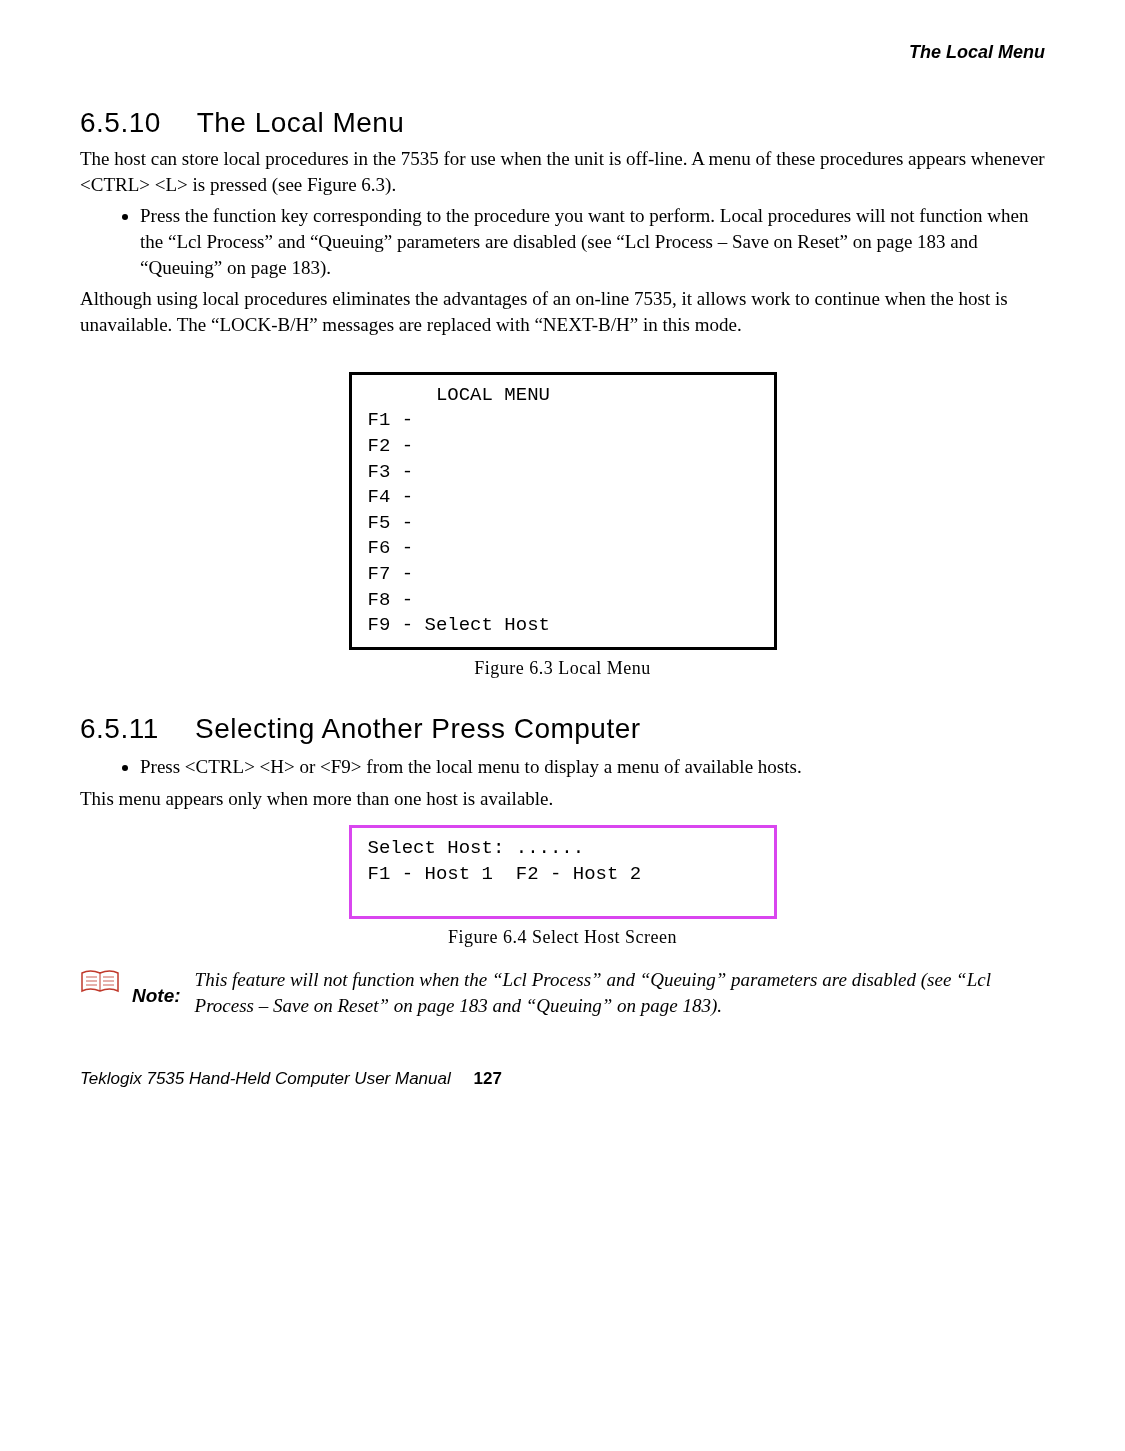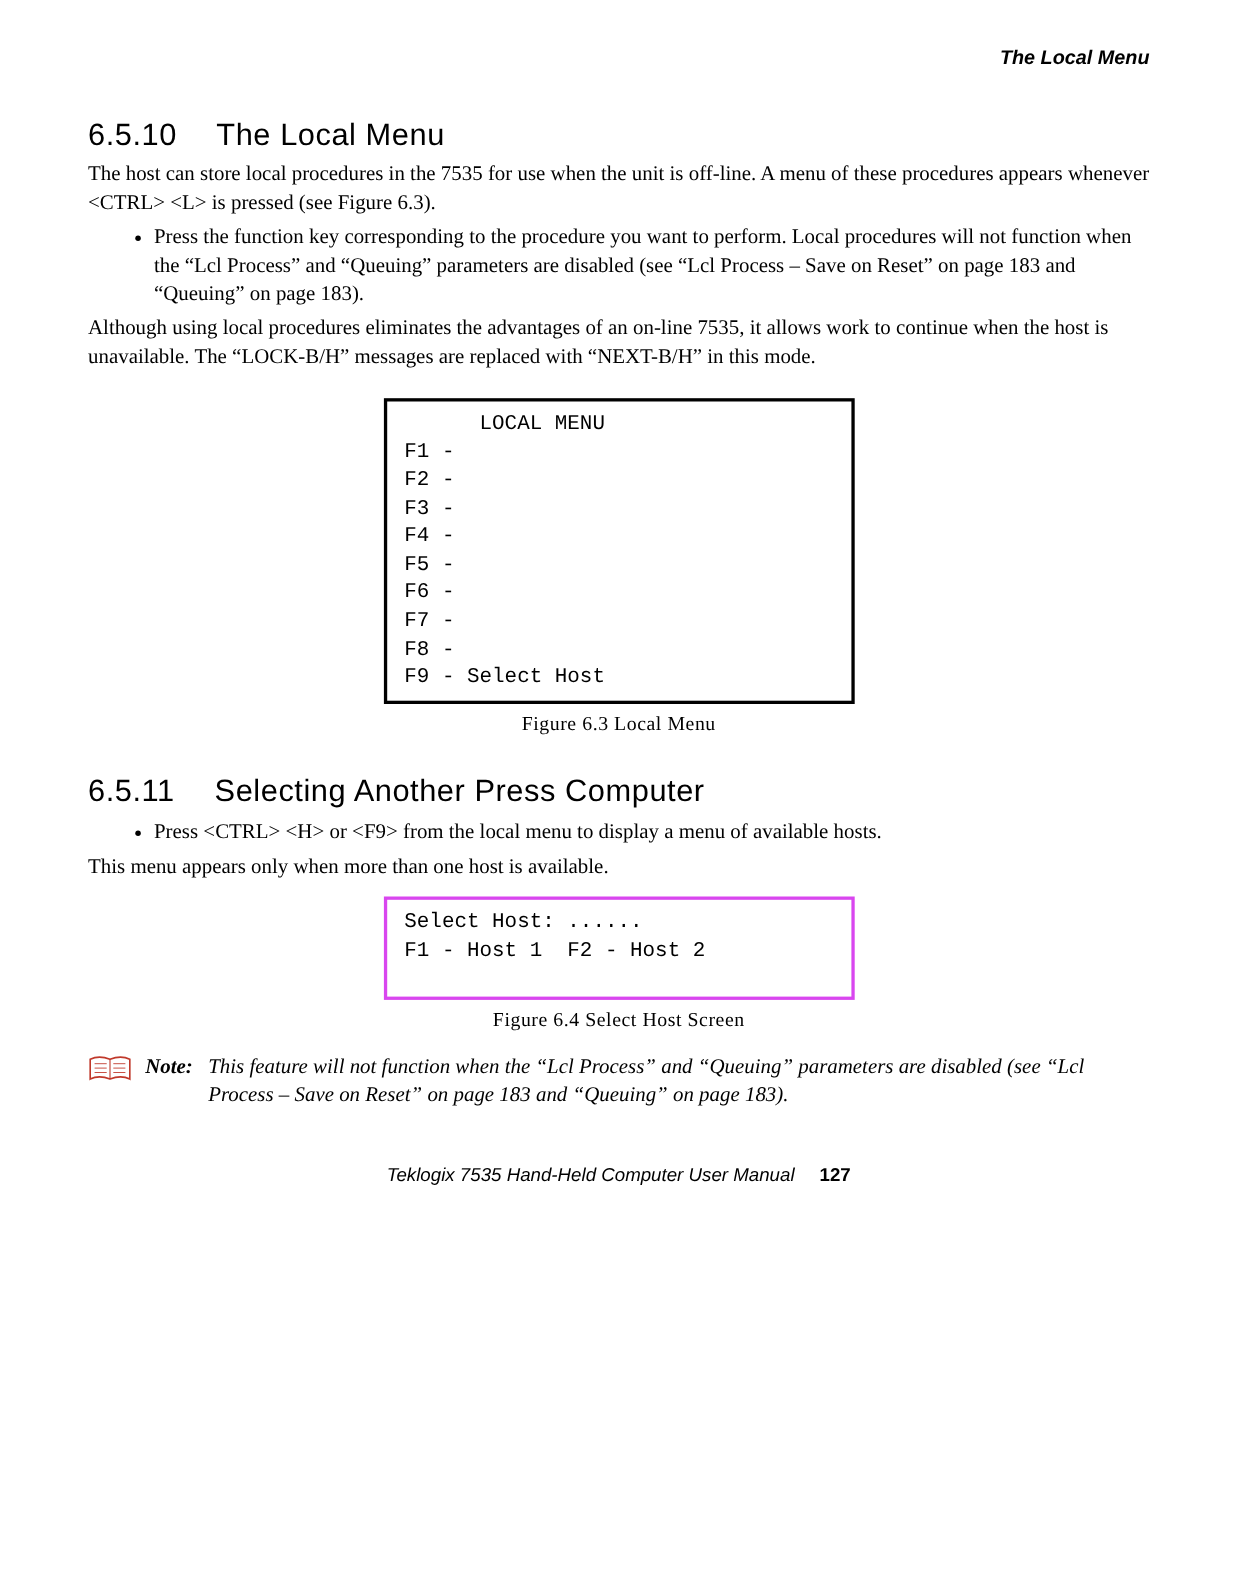--- a/index.html
+++ b/index.html
@@ -42,21 +42,21 @@
     list-style: disc;
     margin: 6px 0 6px 60px;
     padding: 0;
   }
   ul.bullets li { margin-bottom: 2px; }
   .codebox {
     font-family: "Courier New", Courier, monospace;
     font-size: 19px;
     border: 3px solid #000;
     padding: 8px 16px;
-    margin: 24px auto 6px auto;
+    margin: 34px auto 6px auto;
     width: 390px;
     white-space: pre;
     line-height: 1.35;
   }
   .codebox2 {
     font-family: "Courier New", Courier, monospace;
     font-size: 19px;
     border: 3px solid #d946ef;
     padding: 8px 16px 28px 16px;
     margin: 14px auto 6px auto;
@@ -81,30 +81,31 @@
     height: 30px;
     margin-right: 12px;
     flex: 0 0 auto;
   }
   .note-icon svg { display: block; }
   .note-label {
     font-style: italic;
     font-weight: bold;
     margin-right: 14px;
     flex: 0 0 auto;
-    font-family: Liberation Serif, serif;
+    font-family: Liberation Sans, sans-serif;
+    margin-top: 16px;
   }
   .note-text {
     font-style: italic;
     font-family: "Times New Roman", Times, serif;
     flex: 1 1 auto;
   }
   .footer {
     margin-top: 50px;
-    text-align: center;
+    text-align: left;
     font-family: Arial, Helvetica, sans-serif;
     font-style: italic;
     font-size: 17px;
   }
   .footer .pagenum {
     font-style: normal;
     font-weight: bold;
     margin-left: 18px;
   }
 </style>

